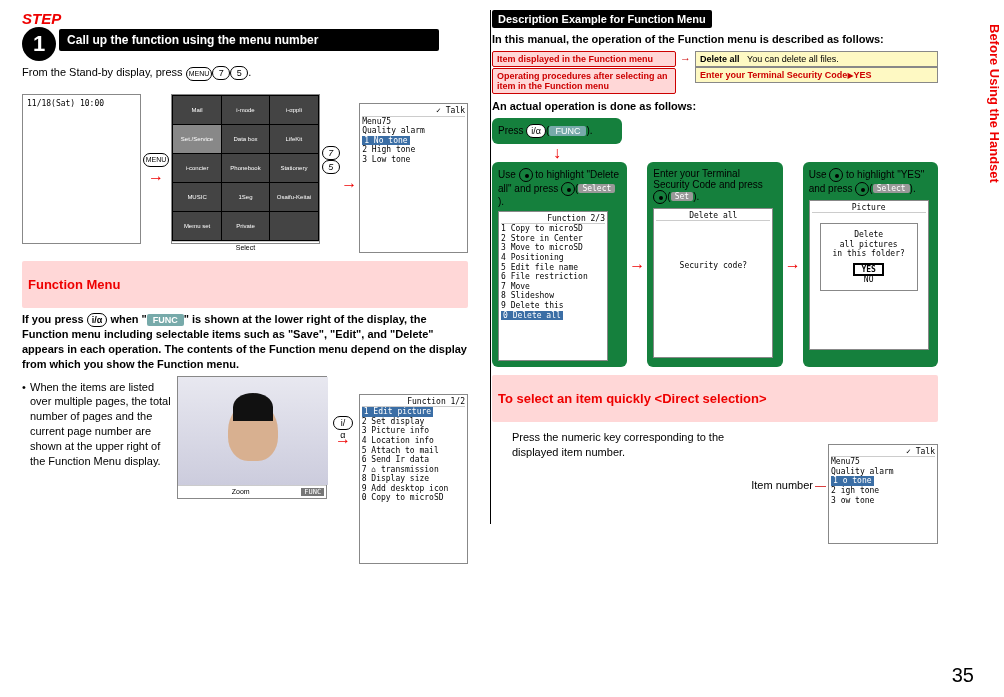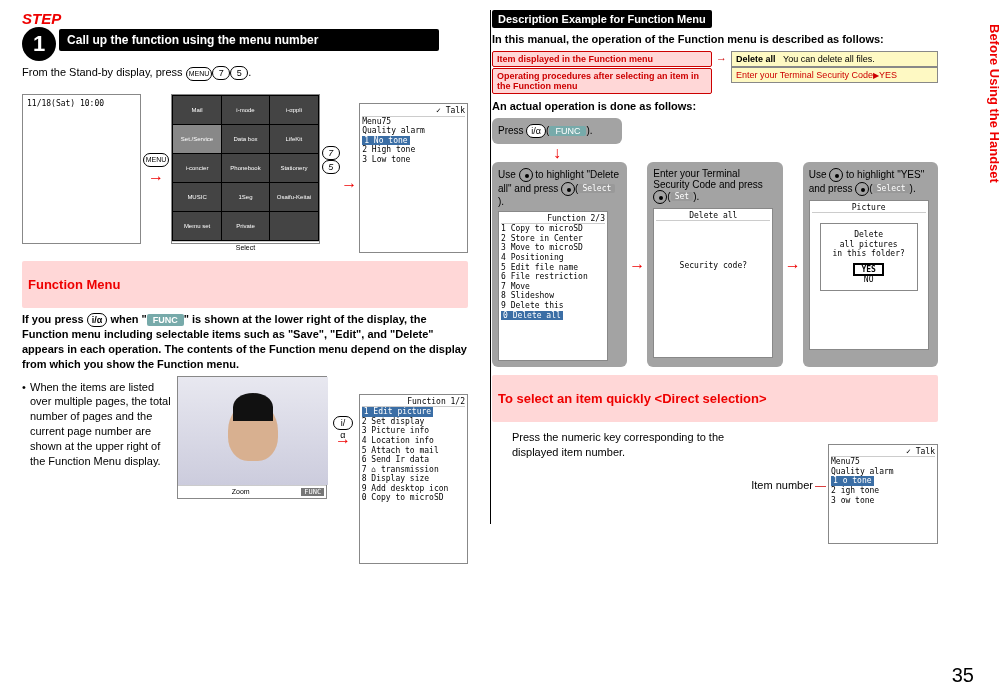--- a/index.html
+++ b/index.html
@@ -19,39 +19,39 @@
 .arrow { color: #e00; font-weight: bold; font-size: 16px; }
 .arrow-down { color: #e00; font-weight: bold; font-size: 16px; display: block; text-align: center; }
 .section-bar-pink { background: #ffd7d7; color: #e00; font-weight: bold; padding: 16px 6px; font-size: 13px; margin: 8px 0 4px 0; border-radius: 2px; }
 .section-bar-black { background: #000; color: #fff; font-weight: bold; padding: 3px 6px; font-size: 11px; display: inline-block; border-radius: 2px; }
 .func-pill { display: inline-block; background: #7aa; color: #fff; font-size: 9px; padding: 0 6px; border-radius: 2px; }
 .bold { font-weight: bold; }
 .para { margin: 4px 0; line-height: 1.35; }
 .bullet { padding-left: 8px; position: relative; }
 .bullet:before { content: "•"; position: absolute; left: 0; }
 .flow-row { display: flex; align-items: stretch; }
-.flow-block { background: #a3a3a3; border-radius: 6px; padding: 6px; font-size: 10px; flex: 1; }
+.flow-block { background: #15803d; border-radius: 6px; padding: 6px; font-size: 10px; flex: 1; }
 .flow-arrow { color: #e00; font-size: 16px; display: flex; align-items: center; padding: 0 2px; }
 .nav-circle { display: inline-block; width: 14px; height: 14px; border: 1px solid #000; border-radius: 50%; vertical-align: middle; position: relative; }
 .nav-circle:after { content: ""; position: absolute; width: 4px; height: 4px; background: #000; border-radius: 50%; top: 5px; left: 5px; }
 .select-pill { display: inline-block; background: #999; color: #fff; font-size: 8px; padding: 0 4px; border-radius: 2px; font-family: monospace; }
 .screen-inner { font-family: monospace; font-size: 8px; line-height: 1.2; padding: 2px; }
 .highlight-row { background: #3b6ea5; color: #fff; display: inline-block; padding: 0 2px; }
 .icon-grid { display: grid; grid-template-columns: repeat(3, 1fr); gap: 1px; background: #000; padding: 1px; }
 .icon-cell { background: #444; color: #fff; font-size: 6px; text-align: center; height: 28px; display: flex; align-items: center; justify-content: center; }
 .icon-cell.sel { background: #888; }
 .softkey-bar { display: flex; justify-content: space-between; font-size: 7px; padding: 2px; border-top: 1px solid #ccc; }
 .func-label { background: #777; color: #fff; padding: 0 3px; font-family: monospace; }
 .side-tab { position: absolute; right: 0; top: 20px; writing-mode: vertical-rl; text-orientation: mixed; font-weight: bold; font-size: 13px; background: #fff; padding: 4px 2px; }
 .side-tab .red { color: #e00; }
 .page-num { position: absolute; right: 30px; bottom: 10px; font-size: 20px; }
 .callout-box { border: 1px solid #c00; background: #ffd7d7; color: #c00; font-weight: bold; font-size: 9px; padding: 2px 4px; margin-bottom: 1px; border-radius: 2px; }
 .callout-target { border: 1px solid #888; padding: 2px 4px; font-size: 9px; background: #fef9c3; }
 .callout-target .bold { font-weight: bold; }
-.callout-target .red { color: #c00; font-weight: normal; }
+.callout-target .red { color: #c00; font-weight: bold; }
 .red-arrow-sm { color: #c00; font-size: 8px; }
 .photo { width: 150px; height: 108px; background: linear-gradient(#e8e8f0,#ccd); display: flex; align-items: center; justify-content: center; }
 .face { width: 50px; height: 60px; background: #d8b090; border-radius: 50% 50% 40% 40%; position: relative; }
 .face:before { content:""; position:absolute; top:-8px; left:5px; width:40px; height:28px; background:#111; border-radius:50% 50% 0 0; }
 .connector { color: #c00; }
 </style>
 </head>
 <body>
 
 <div class="page">
@@ -157,21 +157,21 @@
     </div>
   </div>
 
   <div class="divider"></div>
 
   <div class="col">
     <div class="section-bar-black">Description Example for Function Menu</div>
     <p class="para bold">In this manual, the operation of the Function menu is described as follows:</p>
 
     <div style="display:flex;gap:4px;margin:4px 0;align-items:flex-start;">
-      <div style="width:220px;">
+      <div style="width:184px;">
         <div class="callout-box">Item displayed in the Function menu</div>
         <div class="callout-box">Operating procedures after selecting an item in the Function menu</div>
       </div>
       <div class="connector">→</div>
       <div style="flex:1;">
         <div class="callout-target">
           <span class="bold">Delete all</span>&nbsp;&nbsp;&nbsp;<span>You can delete all files.</span>
         </div>
         <div class="callout-target">
           <span class="red">Enter your Terminal Security Code</span><span class="red-arrow-sm">▶</span><span class="red">YES</span>

